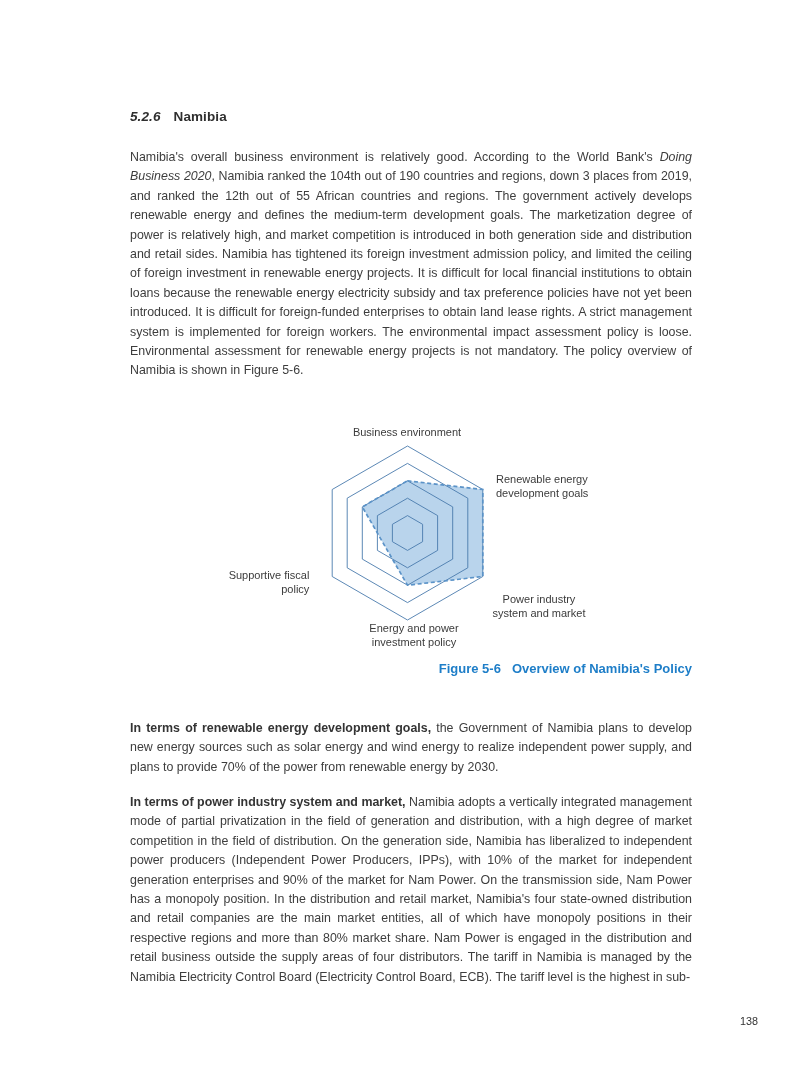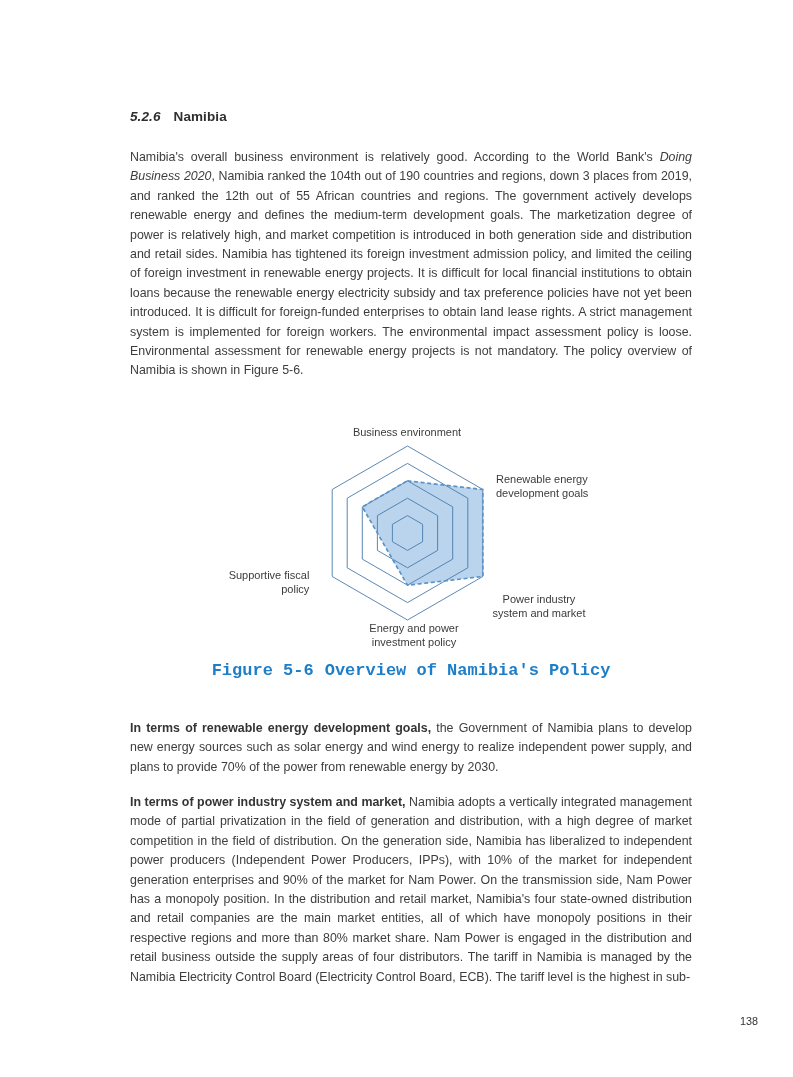--- a/index.html
+++ b/index.html
@@ -16,21 +16,21 @@
   #figure{left:130px;top:418px;width:562px;height:244px;}
   #radar-svg{position:absolute;left:0;top:0;}
   .axis-label{position:absolute;font-size:11px;line-height:14.3px;white-space:pre-line;color:#3b3b3b;}
   .center{transform:translateX(-50%);text-align:center;}
   #lbl-top{left:277px;top:7px;}
   #lbl-ul{left:152px;top:43px;}
   #lbl-ur{left:366px;top:54px;text-align:left;}
   #lbl-ll{left:139px;top:150px;text-align:right;}
   #lbl-lr{left:409px;top:146px;margin-top:28px;}
   #lbl-bottom{left:284px;top:203px;}
-  #caption{left:130px;top:661px;width:562px;text-align:center;font-size:17px;font-weight:bold;color:#1e7ec8;font-family:Liberation Mono, monospace;}
+  #caption{left:130px;top:661px;width:562px;text-align:right;font-size:13px;font-weight:bold;color:#1e7ec8;}
   #caption .cap-label{margin-right:11px;}
   #page-num{left:740px;top:1015px;font-size:10.8px;color:#333;}
 </style>
 </head>
 <body>
 
 <div id="heading" class="abs">
   <span class="num">5.2.6</span><span>Namibia</span>
 </div>
 

